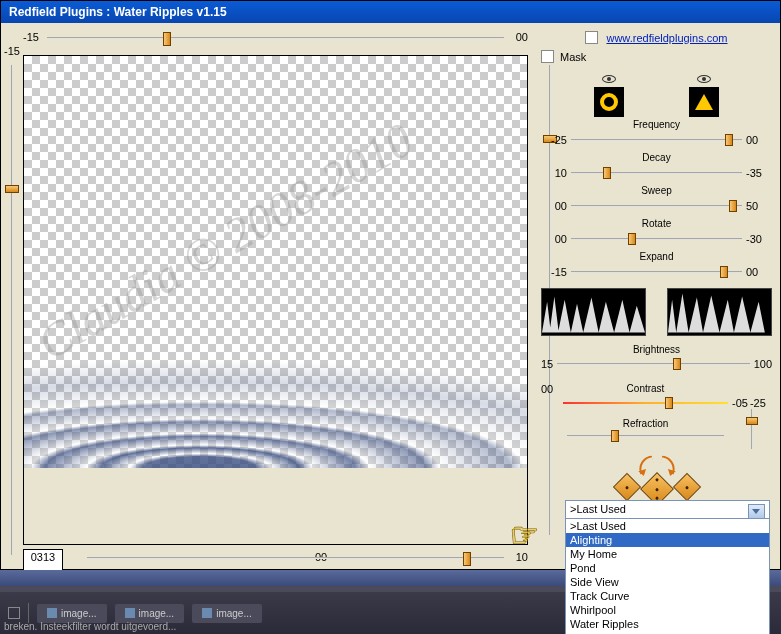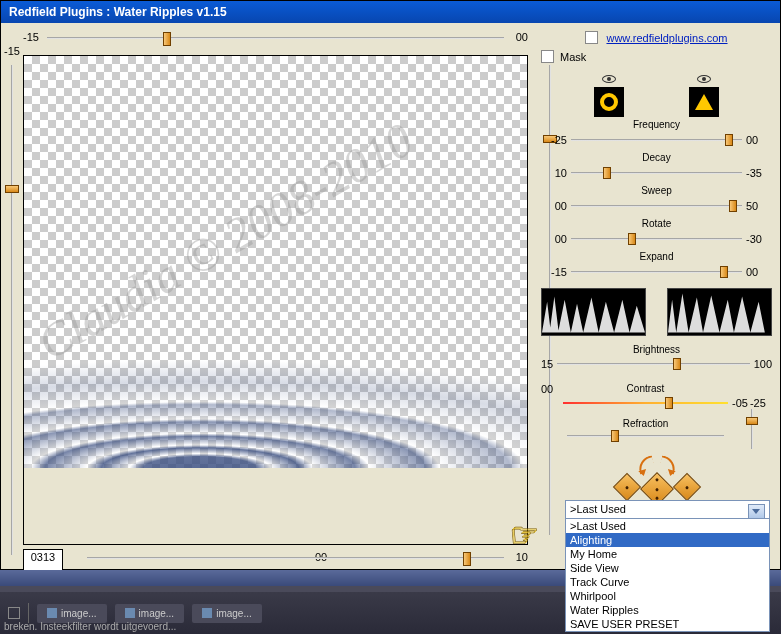--- a/index.html
+++ b/index.html
@@ -285,20 +285,21 @@
 
 <div class="dropdown">
   <div class="dd-sel">
     <span>&gt;Last Used</span>
     <div class="dd-arrow"></div>
   </div>
   <div class="dd-list" id="ddlist">
       <div class="dd-item">&gt;Last Used</div>
       <div class="dd-item sel">Alighting</div>
       <div class="dd-item">My Home</div>
+      <div class="dd-item">Pond</div>
       <div class="dd-item">Side View</div>
       <div class="dd-item">Track Curve</div>
       <div class="dd-item">Whirlpool</div>
       <div class="dd-item">Water Ripples</div>
       <div class="dd-item">SAVE USER PRESET</div>
     </div>
 </div>
 
 <div class="pointer">☜</div>
 

